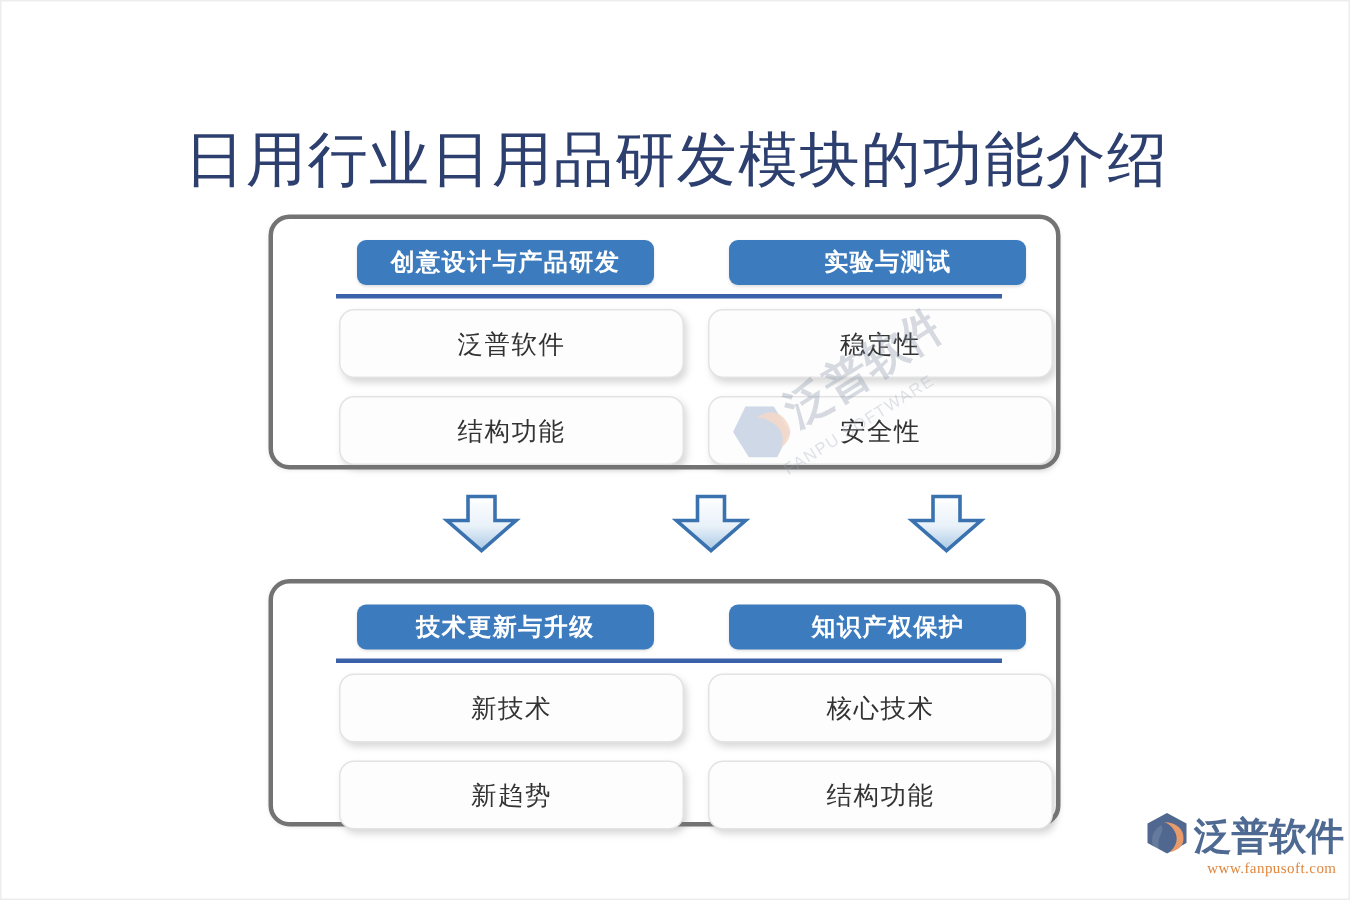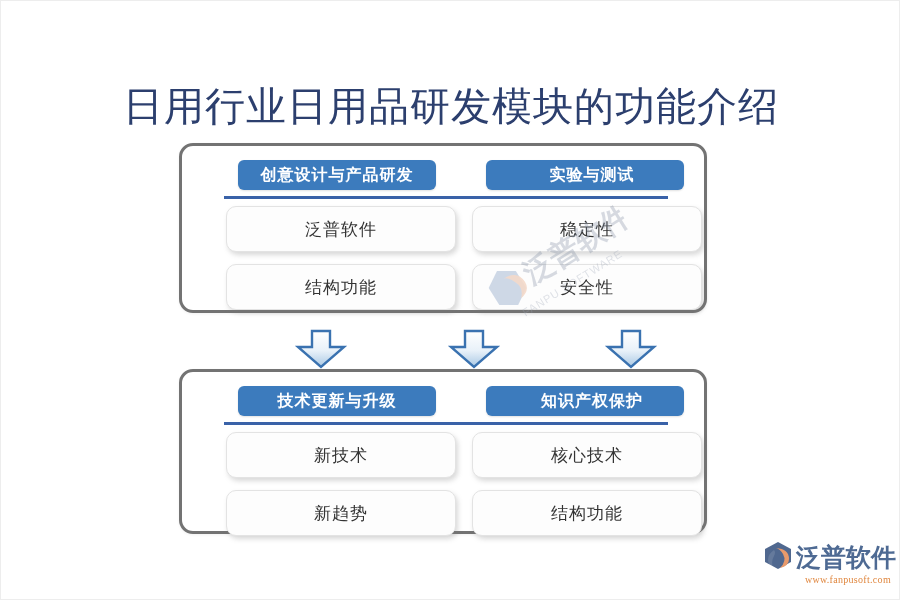--- a/index.html
+++ b/index.html
@@ -34,21 +34,21 @@
   .panel {
     position: absolute;
     left: 178px;
     width: 528px;
     background: #ffffff;
     border: 3px solid #737373;
     border-radius: 14px;
     box-shadow: 0 1px 3px rgba(0,0,0,0.06);
   }
   #panel-top    { top: 142px; height: 170px; }
-  #panel-bottom { top: 368px; height: 165px; text-decoration: underline; }
+  #panel-bottom { top: 385px; height: 165px; text-decoration: underline; }
 
   .header-row {
     position: absolute;
     top: 14px; left: 0; right: 0;
     height: 30px;
   }
   .col-header {
     position: absolute;
     height: 30px;
     background: #3c7bbd;

